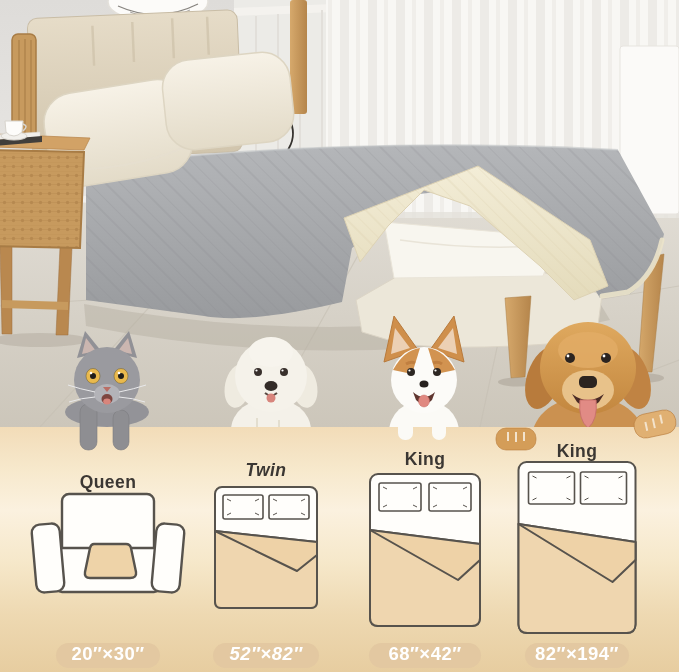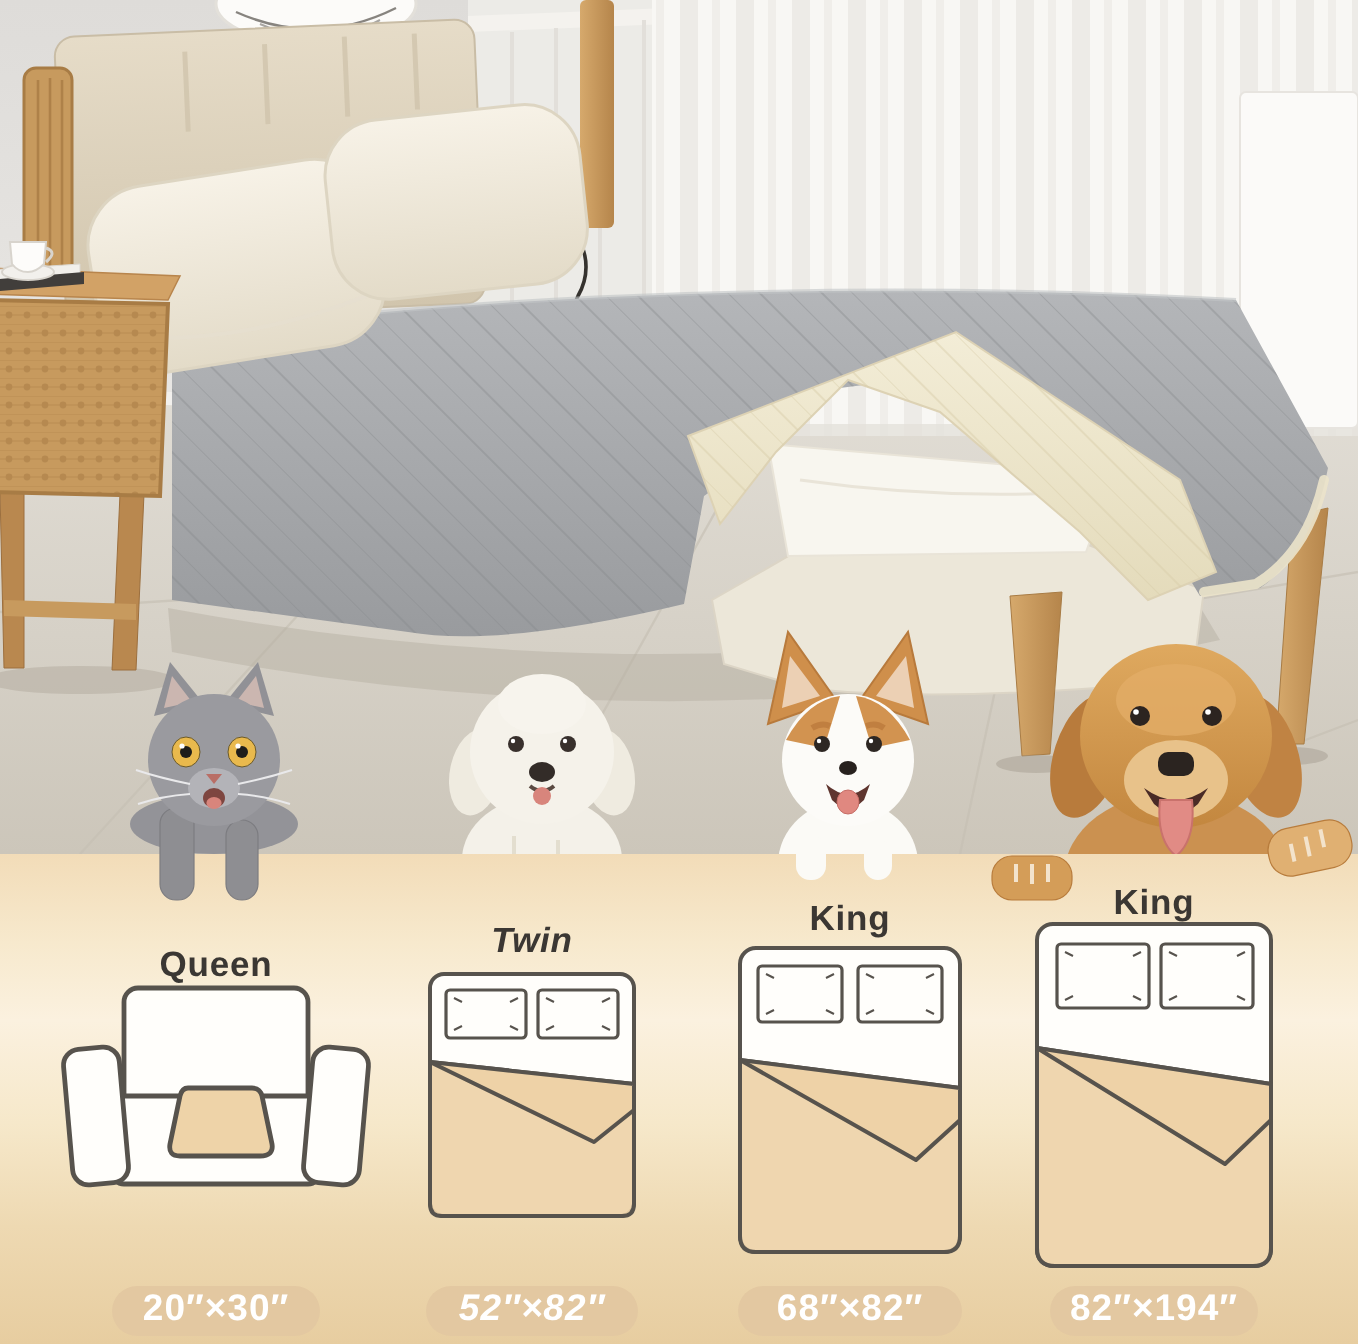--- a/index.html
+++ b/index.html
@@ -226,21 +226,21 @@
           <rect x="2" y="2" width="110" height="152" rx="8" fill="#fffefb"></rect>
           <rect x="11" y="11" width="42" height="28" rx="2" fill="#fffefb" stroke-width="1.6"></rect>
           <rect x="61" y="11" width="42" height="28" rx="2" fill="#fffefb" stroke-width="1.6"></rect>
           <path d="M15,15 l4,2 M49,15 l-4,2 M15,35 l4,-2 M49,35 l-4,-2 M65,15 l4,2 M99,15 l-4,2 M65,35 l4,-2 M99,35 l-4,-2" stroke-width="1"></path>
           <path d="M2,58 L90,108 L112,88 L112,72 Z" fill="#e8cb9e"></path>
           <path d="M2,58 L112,72 L112,146 Q112,154 104,154 L10,154 Q2,154 2,146 Z" fill="#eed3a8" fill-opacity=".92"></path>
           <path d="M2,58 L90,108 L112,88" fill="none"></path>
         </g>
       </svg>
       <div class="pill" style="width:112px">
-        <span>68″×82″</span>
+        <span>68″×42″</span>
       </div>
     </div>
 
     <div class="card c-king">
       <div class="card-label" style="top:14px">King</div>
       <svg class="diagram" style="top:33px" width="121" height="175" viewBox="0 0 121 175">
         <g stroke="#57534d" stroke-width="2" stroke-linejoin="round">
           <rect x="2" y="2" width="117" height="171" rx="8" fill="#fffefb"></rect>
           <rect x="12" y="12" width="46" height="32" rx="2" fill="#fffefb" stroke-width="1.6"></rect>
           <rect x="64" y="12" width="46" height="32" rx="2" fill="#fffefb" stroke-width="1.6"></rect>

